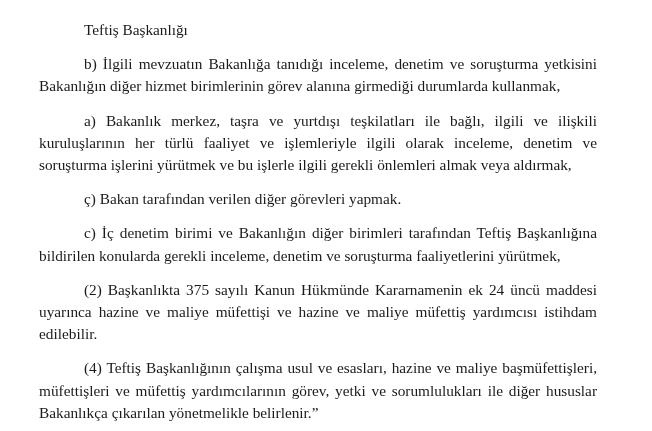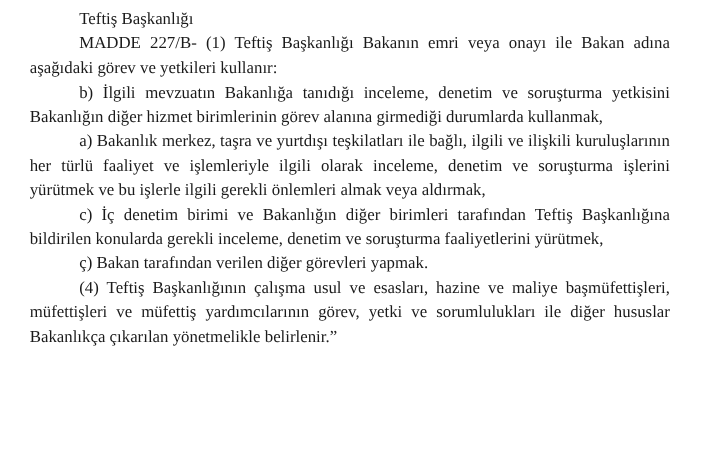--- a/index.html
+++ b/index.html
@@ -2,28 +2,28 @@
 <html><head>
 <meta charset="utf-8">
 <style>
   html, body { margin: 0; padding: 0; background: #ffffff; }
   body { width: 652px; height: 431px; overflow: hidden; position: relative; }
   .doc {
     position: absolute; left: 27px; top: 7px; width: 582px;
     font-family: "Liberation Serif", "DejaVu Serif", serif;
     font-size: 15.3px; line-height: 22.2px; color: #1a1a1a;
   }
-  .doc p { margin: 0; text-align: justify; text-align-last: left; }
+  .doc p { margin: 12px; text-align: justify; text-align-last: left; }
   .doc p.ind { text-indent: 45px; }
   .doc p.title { text-indent: 45px; }
 </style>
 </head>
 <body>
 
 <div class="doc">
   <p class="title">Teftiş Başkanlığı</p>
-  <p class="ind">MADDE 227/B- (1) Teftiş Başkanlığı Bakanın emri veya onayı ile Bakan adına aşağıdaki görev ve yetkileri kullanır:</p>
   <p class="ind">b) İlgili mevzuatın Bakanlığa tanıdığı inceleme, denetim ve soruşturma yetkisini Bakanlığın diğer hizmet birimlerinin görev alanına girmediği durumlarda kullanmak,</p>
   <p class="ind">a) Bakanlık merkez, taşra ve yurtdışı teşkilatları ile bağlı, ilgili ve ilişkili kuruluşlarının her türlü faaliyet ve işlemleriyle ilgili olarak inceleme, denetim ve soruşturma işlerini yürütmek ve bu işlerle ilgili gerekli önlemleri almak veya aldırmak,</p>
+  <p class="ind">ç) Bakan tarafından verilen diğer görevleri yapmak.</p>
   <p class="ind">c) İç denetim birimi ve Bakanlığın diğer birimleri tarafından Teftiş Başkanlığına bildirilen konularda gerekli inceleme, denetim ve soruşturma faaliyetlerini yürütmek,</p>
-  <p class="ind">ç) Bakan tarafından verilen diğer görevleri yapmak.</p>
+  <p class="ind">(2) Başkanlıkta 375 sayılı Kanun Hükmünde Kararnamenin ek 24 üncü maddesi uyarınca hazine ve maliye müfettişi ve hazine ve maliye müfettiş yardımcısı istihdam edilebilir.</p>
   <p class="ind">(4) Teftiş Başkanlığının çalışma usul ve esasları, hazine ve maliye başmüfettişleri, müfettişleri ve müfettiş yardımcılarının görev, yetki ve sorumlulukları ile diğer hususlar Bakanlıkça çıkarılan yönetmelikle belirlenir.”</p>
 </div>
 
 </body></html>

